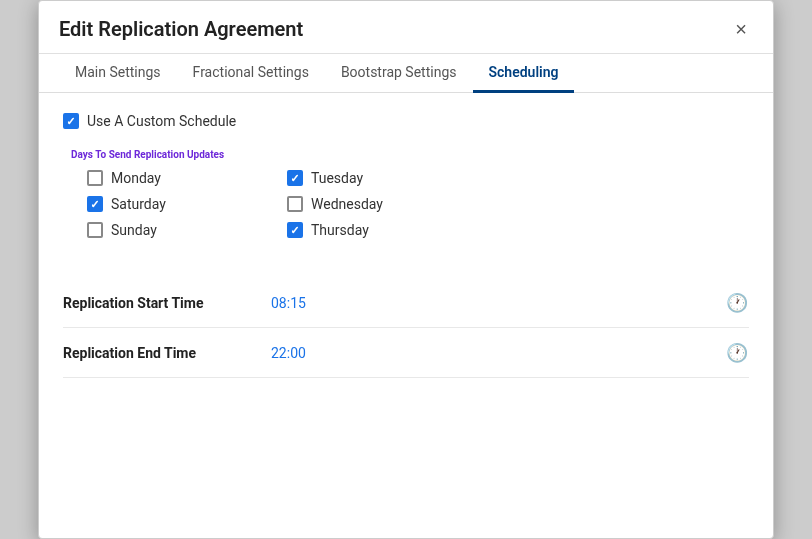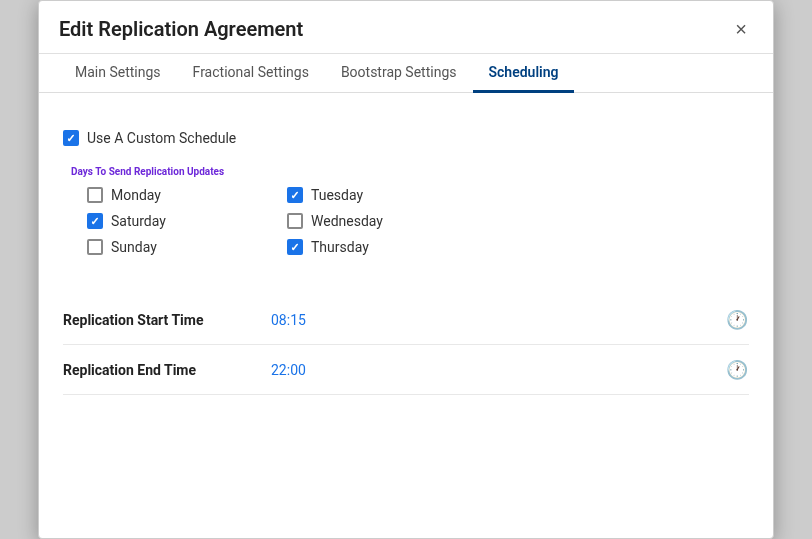--- a/index.html
+++ b/index.html
@@ -69,21 +69,20 @@
       color: #333;
       line-height: 1.6;
       margin-bottom: 18px;
       font-size: 14px;
     }
     .custom-schedule-row {
       display: flex;
       align-items: center;
       gap: 8px;
       margin-bottom: 20px;
-      margin-top: 17px;
     }
     .custom-schedule-row label {
       font-size: 14px;
       color: #333;
       cursor: pointer;
     }
     .checkbox-custom {
       width: 16px;
       height: 16px;
       border: 2px solid #1a73e8;

